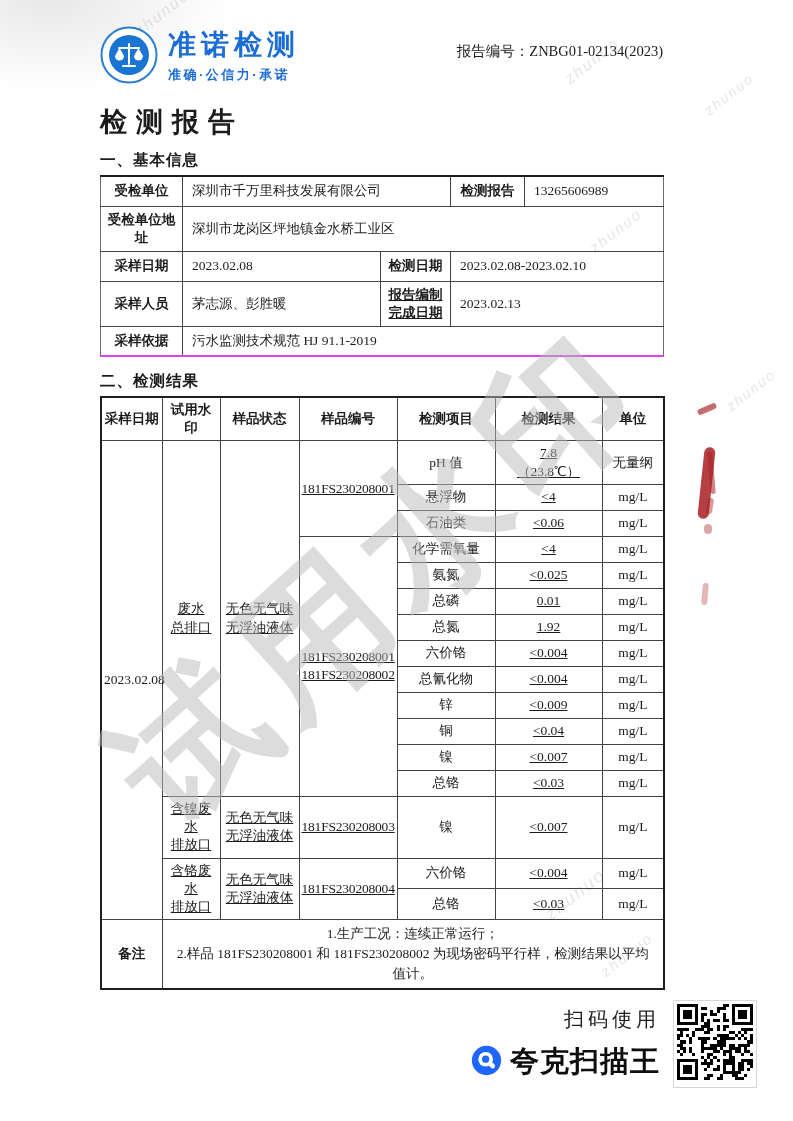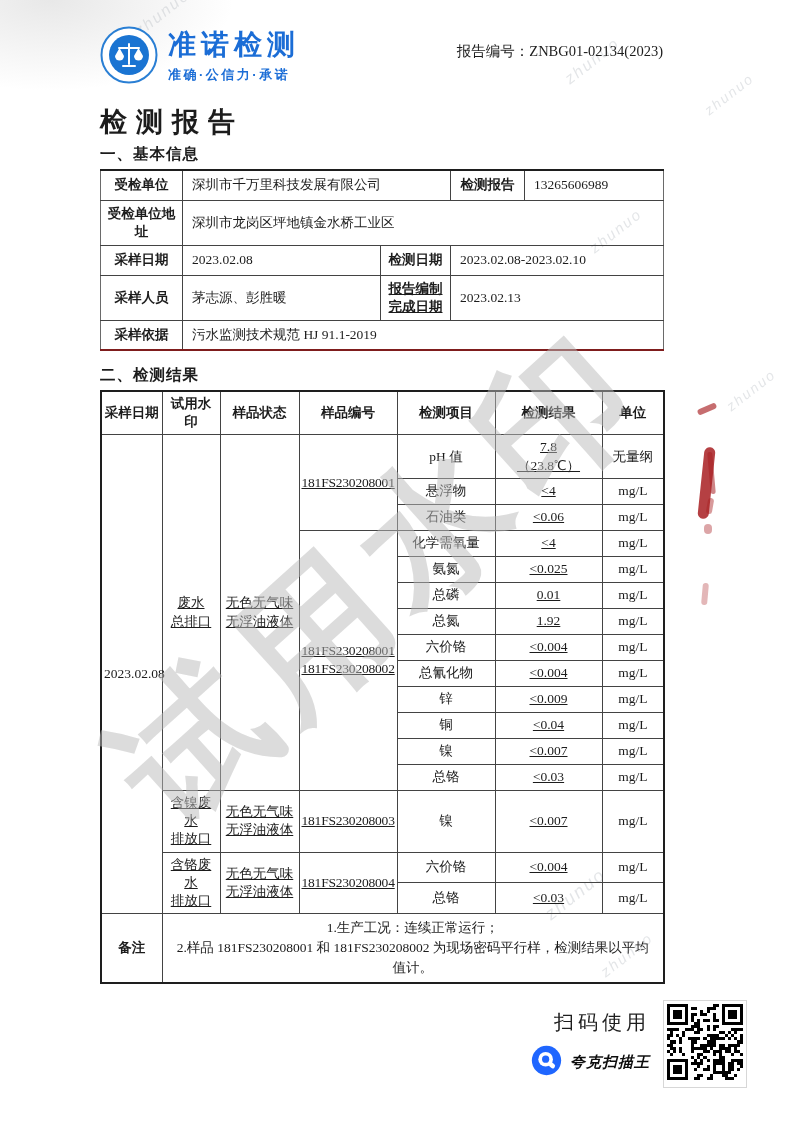--- a/index.html
+++ b/index.html
@@ -29,51 +29,51 @@
   .logo{ display:flex; align-items:center; }
   .logo-text{ margin-left:10px; }
   .brand{ color:#1b6dd6; font-family:Liberation Serif, serif; font-weight:bold;
     font-size:28px; letter-spacing:5px; line-height:1.1; }
   .tagline{ color:#1b6dd6; font-family:"Liberation Sans", sans-serif; font-weight:bold;
     font-size:13px; letter-spacing:2.5px; margin-top:5px; }
   .meta{ text-align:right; font-size:14.5px; padding-top:12px; line-height:27px; }
   .meta .pg{ letter-spacing:3px; }
 
   .title{ text-align:left; font-size:27px; font-weight:bold; letter-spacing:9px; margin-top:16px; position:relative; z-index:2;}
-  .sec-h{ font-size:15.5px; font-weight:bold; margin:4px 0 4px 0; position:relative; z-index:2; letter-spacing:1px;}
+  .sec-h{ font-size:15.5px; font-weight:bold; margin:10px 0 4px 0; position:relative; z-index:2; letter-spacing:1px;}
 
   
   table{ border-collapse:collapse; width:563px; table-layout:fixed; position:relative; z-index:2; background:transparent;}
-  .btable{ border-top:2px solid #1e1e1e; border-bottom:2px solid #7f1d1d; }
+  .btable{ border-top:2px solid #1e1e1e; border-bottom:2px solid #d946ef; }
   .btable td{ border:1px solid #434343; font-size:13.5px; padding:4px 12px; height:30px; vertical-align:middle; }
   .btable td.lbl{ font-weight:bold; text-align:center; padding:4px 2px; }
   .btable td.val{ text-align:left; padding-left:9px; }
   .btable tr:first-child td{ border-top:none; }
   .btable tr:last-child td{ border-bottom:none; }
   .btable td:first-child{ border-left:1px solid #6a6a6a; }
   .btable td:last-child{ border-right:1px solid #6a6a6a; }
 
   .rtable{ border:2px solid #1e1e1e; margin-top:4px; }
   .rtable th, .rtable td{ border:1px solid #434343; font-size:13.5px; text-align:center;
     vertical-align:middle; padding:3px 2px; }
   .rtable th{ font-weight:bold; height:30px; }
   .rtable td{ height:26px; }
   .pre{ white-space:pre-line; line-height:1.35;text-decoration:underline; }
   .idcell{ font-size:12.5px; letter-spacing:-0.2px; }
   .notes-td{ text-align:center; padding:4px 8px !important; font-size:13px; line-height:20px; }
   .note-line{ display:block; }
 
   
-  .footer{ position:absolute; right:46px; top:1000px; display:flex; align-items:center; z-index:2; }
+  .footer{ position:absolute; right:36px; top:1000px; display:flex; align-items:center; z-index:2; }
   .foot-text{ display:flex; flex-direction:column; align-items:flex-end; margin-right:13px; }
   .scan-hint{ font-family:"Liberation Sans", sans-serif; font-size:20px; letter-spacing:4px;
     color:#1d1d1d; margin-bottom:9px; }
   .app-row{ display:flex; align-items:center; }
-  .app-name{ font-family:"Liberation Sans", sans-serif; font-weight:bold; font-size:15px;
-    color:#0d0d0d; margin-left:8px; letter-spacing:1px;font-style:italic; }
+  .app-name{ font-family:"Liberation Sans", sans-serif; font-weight:bold; font-size:29px;
+    color:#0d0d0d; margin-left:8px; letter-spacing:1px; }
   .qr-box{ border:1px solid #d7d7d7; background:#fff; padding:3px; }
 </style>
 </head>
 <body>
 
 <div class="page">
 
   <div class="corner-shade"></div>
 
   <span class="fwm" style="left:130px; top:4px; font-size:16px;">zhunuo</span>

